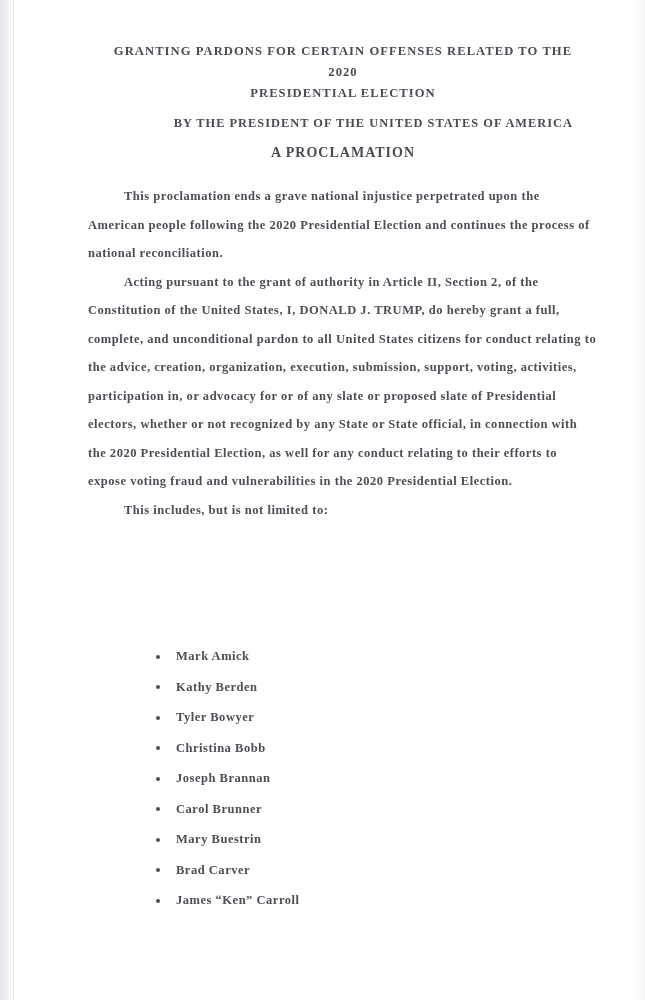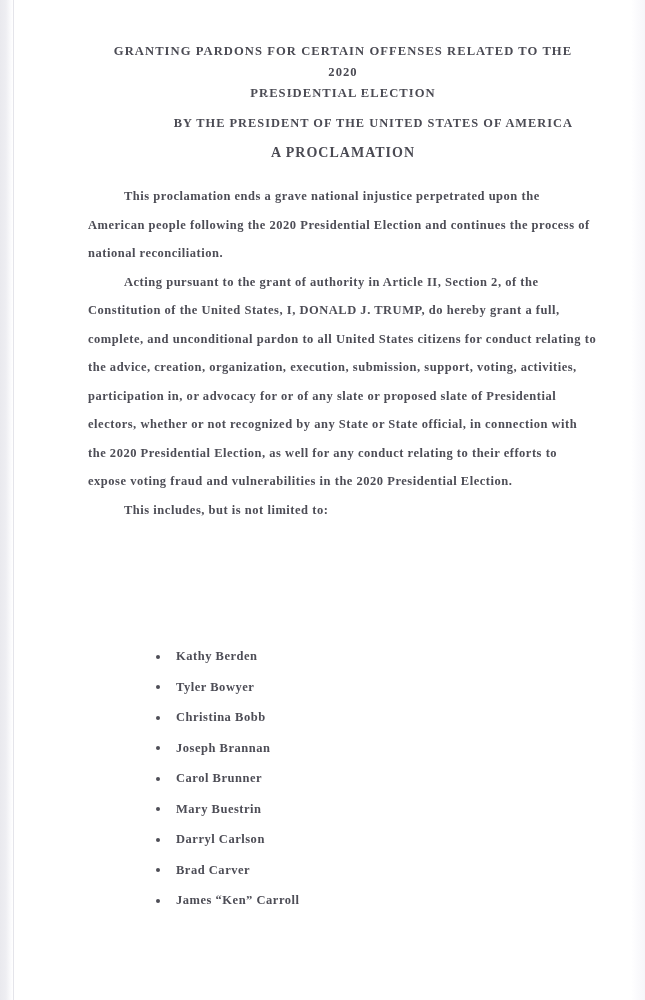--- a/index.html
+++ b/index.html
@@ -188,20 +188,24 @@
 
       <p class="para indent">Acting pursuant to the grant of authority in Article II, Section 2, of the Constitution of the United States, I, DONALD J. TRUMP, do hereby grant a full, complete, and unconditional pardon to all United States citizens for conduct relating to the advice, creation, organization, execution, submission, support, voting, activities, participation in, or advocacy for or of any slate or proposed slate of Presidential electors, whether or not recognized by any State or State official, in connection with the 2020 Presidential Election, as well for any conduct relating to their efforts to expose voting fraud and vulnerabilities in the 2020 Presidential Election.</p>
 
       <p class="includes-line">This includes, but is not limited to:</p>
 
     </div>
 
     <ul class="name-list">
       <li class="name-item">
         <span class="bullet"></span>
+        <span>Mark Amick</span>
+      </li>
+      <li class="name-item">
+        <span class="bullet"></span>
         <span>Kathy Berden</span>
       </li>
       <li class="name-item">
         <span class="bullet"></span>
         <span>Tyler Bowyer</span>
       </li>
       <li class="name-item">
         <span class="bullet"></span>
         <span>Christina Bobb</span>
       </li>
@@ -209,24 +213,20 @@
         <span class="bullet"></span>
         <span>Joseph Brannan</span>
       </li>
       <li class="name-item">
         <span class="bullet"></span>
         <span>Carol Brunner</span>
       </li>
       <li class="name-item">
         <span class="bullet"></span>
         <span>Mary Buestrin</span>
-      </li>
-      <li class="name-item">
-        <span class="bullet"></span>
-        <span>Darryl Carlson</span>
       </li>
       <li class="name-item">
         <span class="bullet"></span>
         <span>Brad Carver</span>
       </li>
       <li class="name-item">
         <span class="bullet"></span>
         <span>James “Ken” Carroll</span>
       </li>
     </ul>

